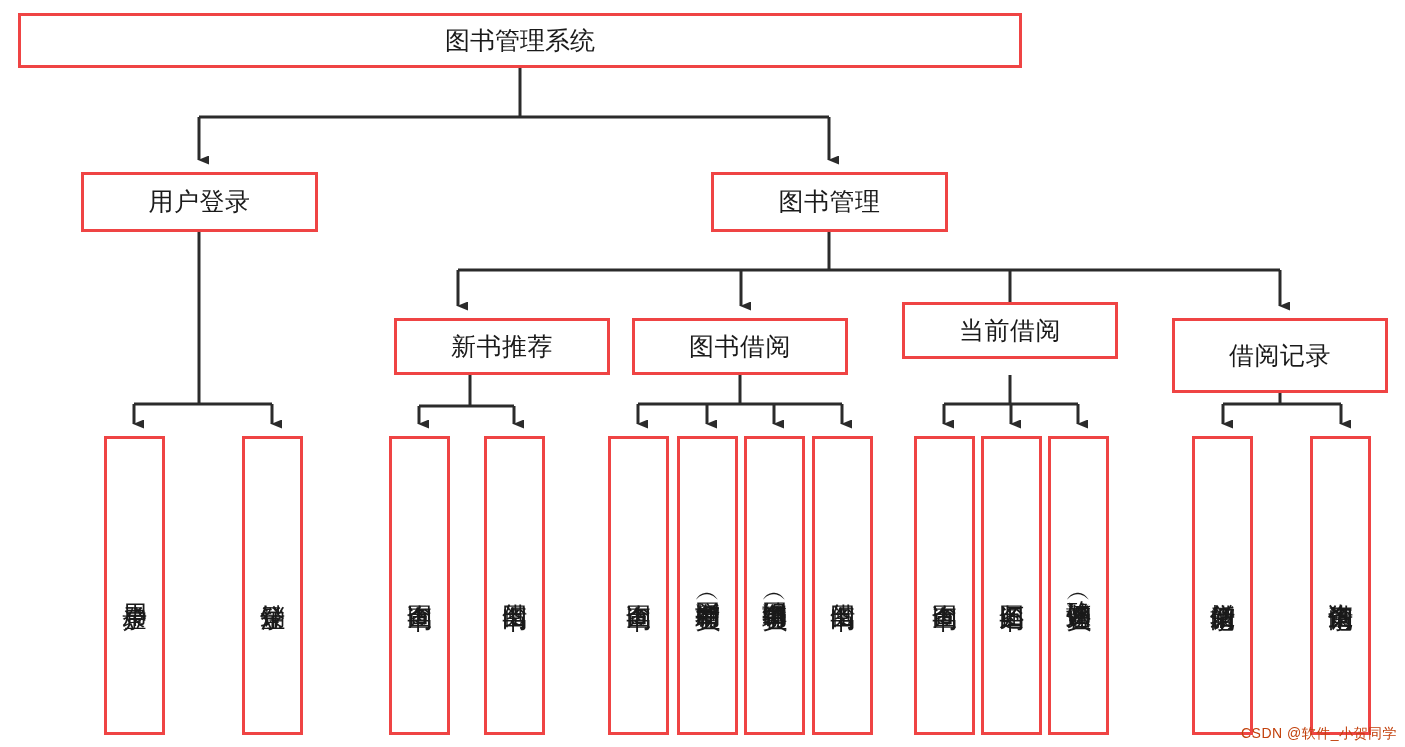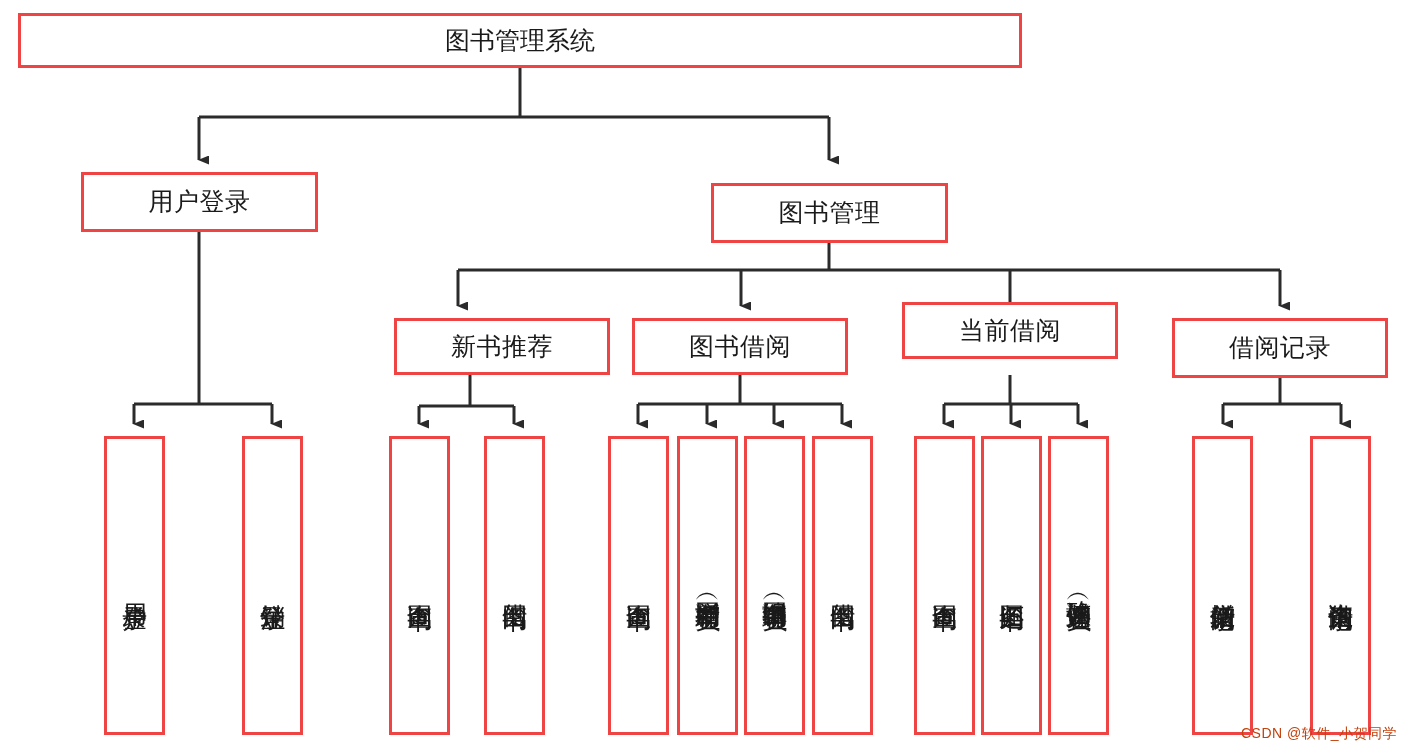--- a/index.html
+++ b/index.html
@@ -123,34 +123,34 @@
     </g>
   </svg>
 
   <div class="node root" style="left:18px; top:13px; width:1004px; height:55px;">
     <span>图书管理系统</span>
   </div>
 
   <div class="node h" style="left:81px; top:172px; width:237px; height:60px;">
     <span>用户登录</span>
   </div>
-  <div class="node h" style="left:711px; top:172px; width:237px; height:60px;margin-top:11px;">
+  <div class="node h" style="left:711px; top:172px; width:237px; height:60px;">
     <span>图书管理</span>
   </div>
 
   <div class="node h" style="left:362px; top:318px; width:216px; height:57px;margin-left:32px;">
     <span>新书推荐</span>
   </div>
   <div class="node h" style="left:632px; top:318px; width:216px; height:57px;">
     <span>图书借阅</span>
   </div>
   <div class="node h" style="left:902px; top:302px; width:216px; height:57px;">
     <span>当前借阅</span>
   </div>
-  <div class="node h" style="left:1172px; top:318px; width:216px; height:60px;">
+  <div class="node h" style="left:1172px; top:318px; width:216px; height:75px;">
     <span>借阅记录</span>
   </div>
 
   <div class="node v" style="left:104px; top:436px; width:61px; height:299px;">
     <span class="vtext">用户登录</span>
   </div>
   <div class="node v" style="left:242px; top:436px; width:61px; height:299px;">
     <span class="vtext">注销登录</span>
   </div>
 

